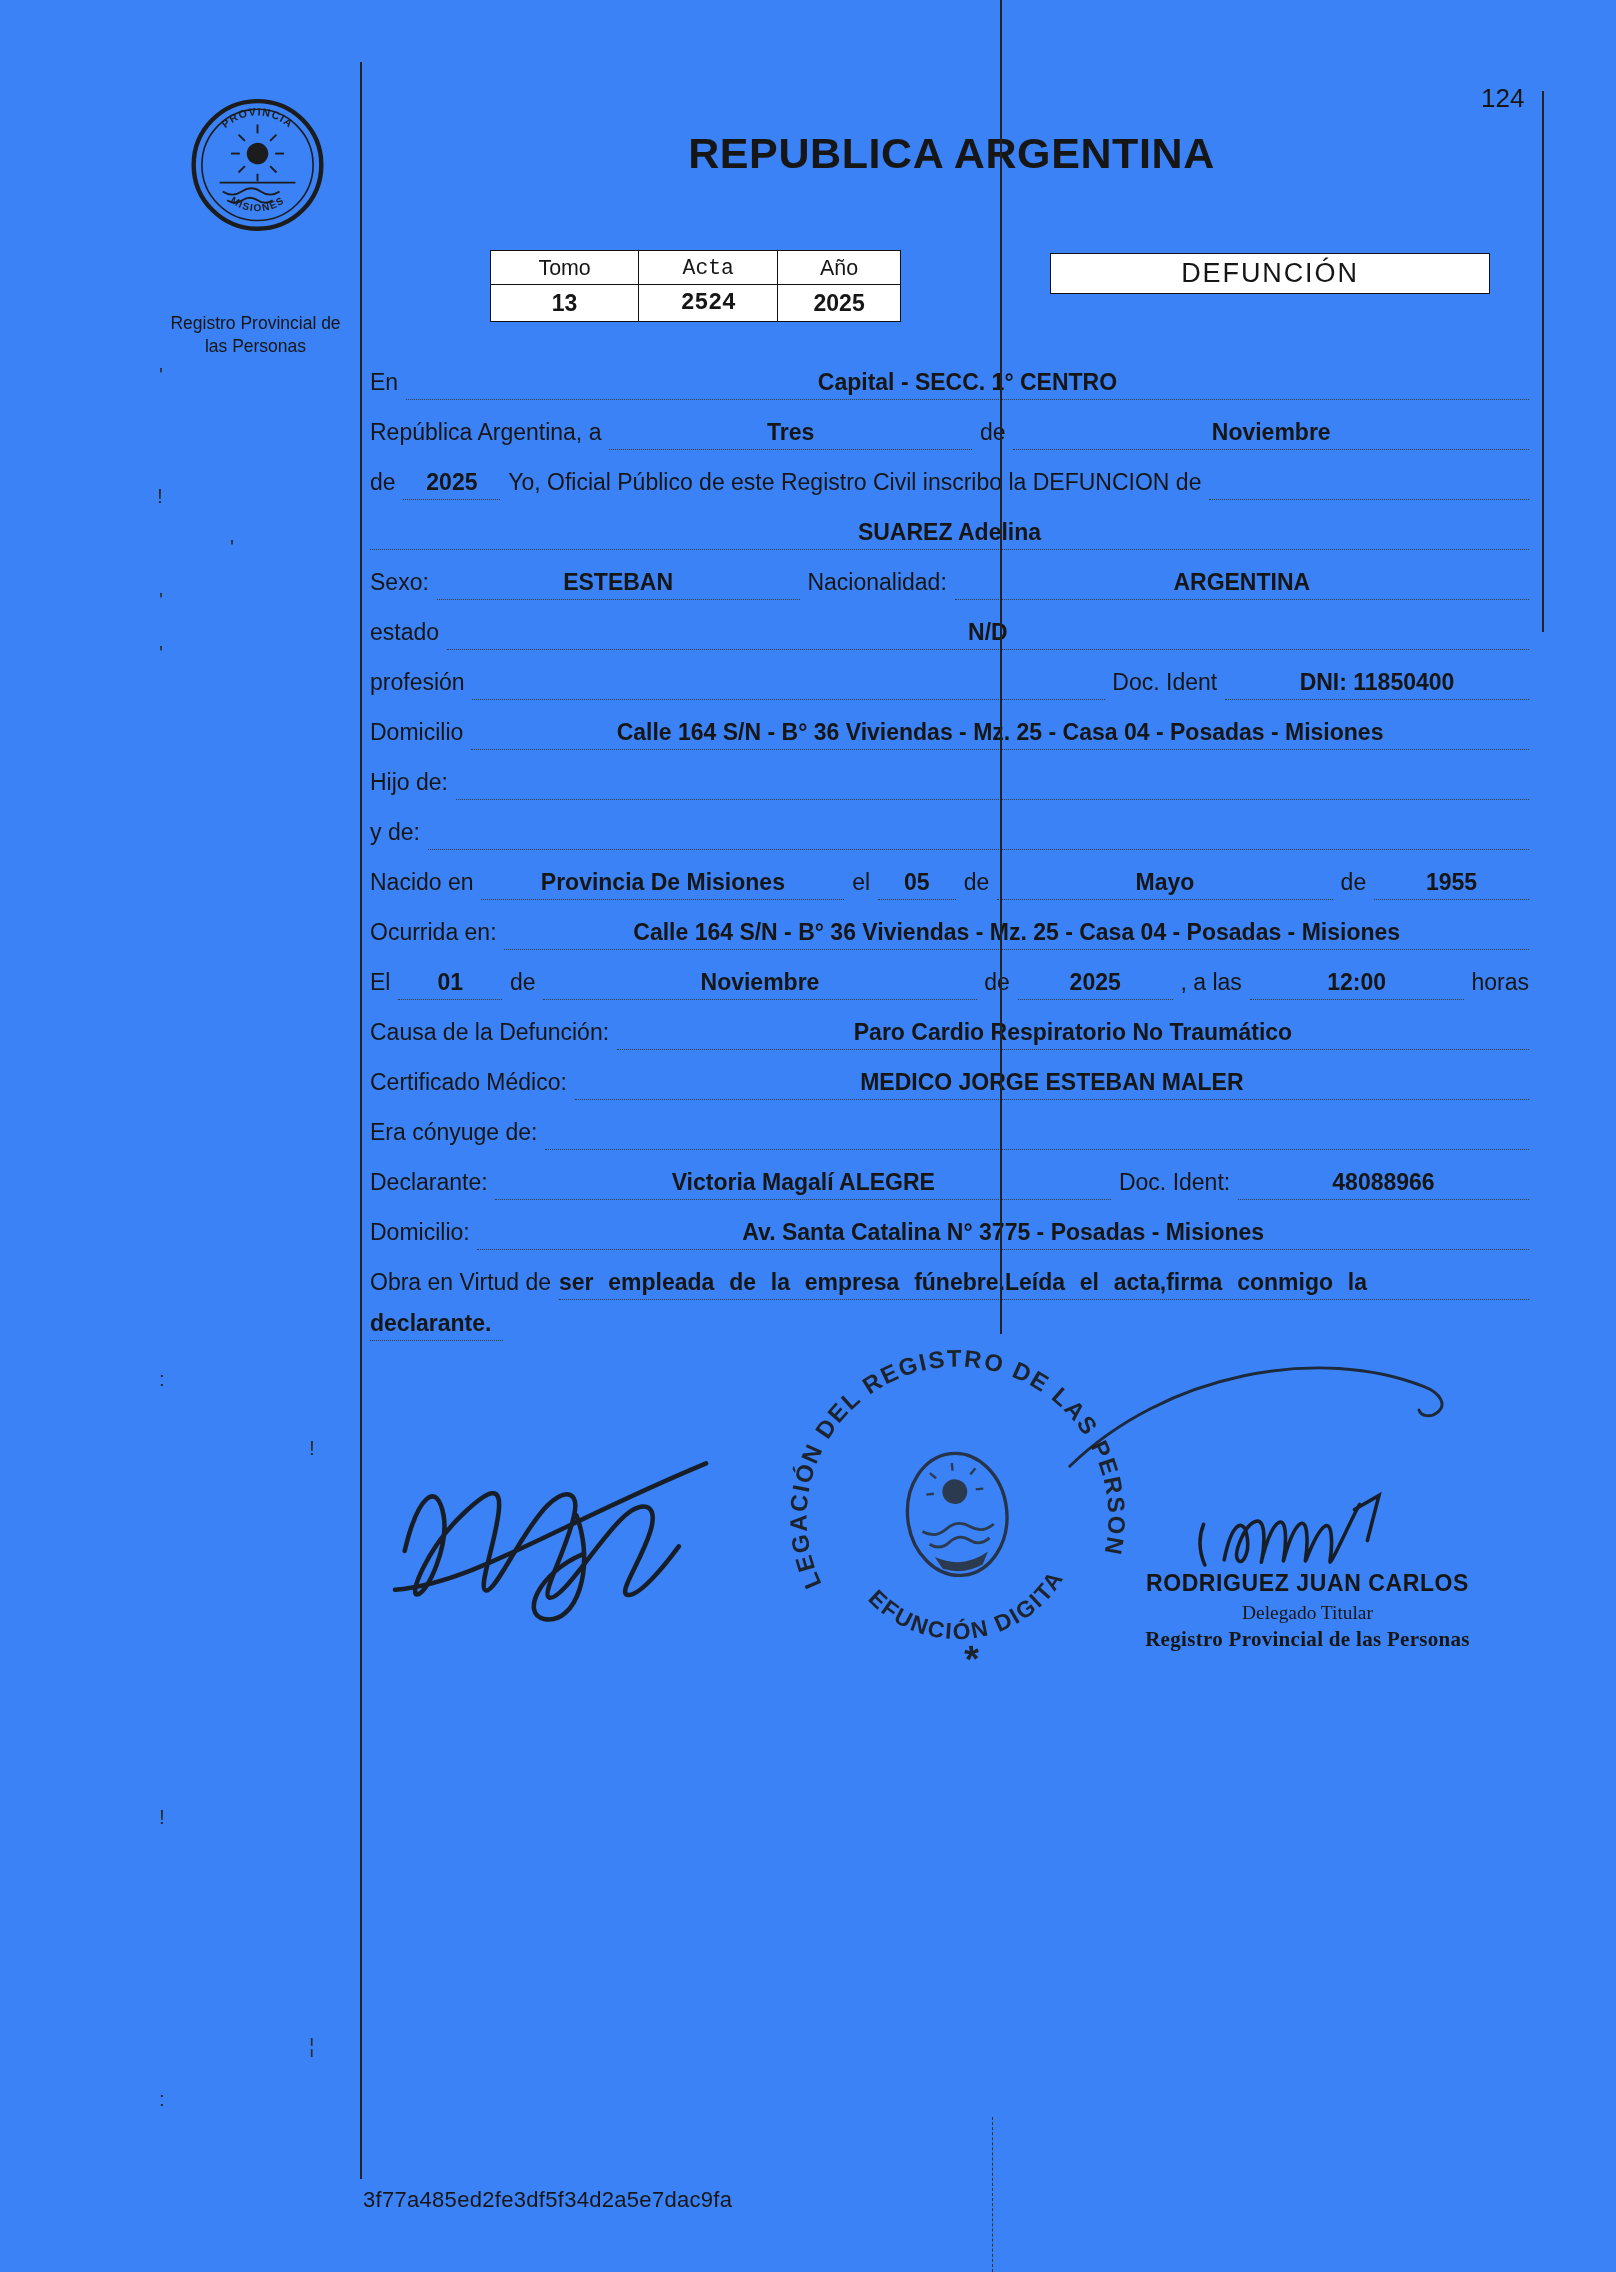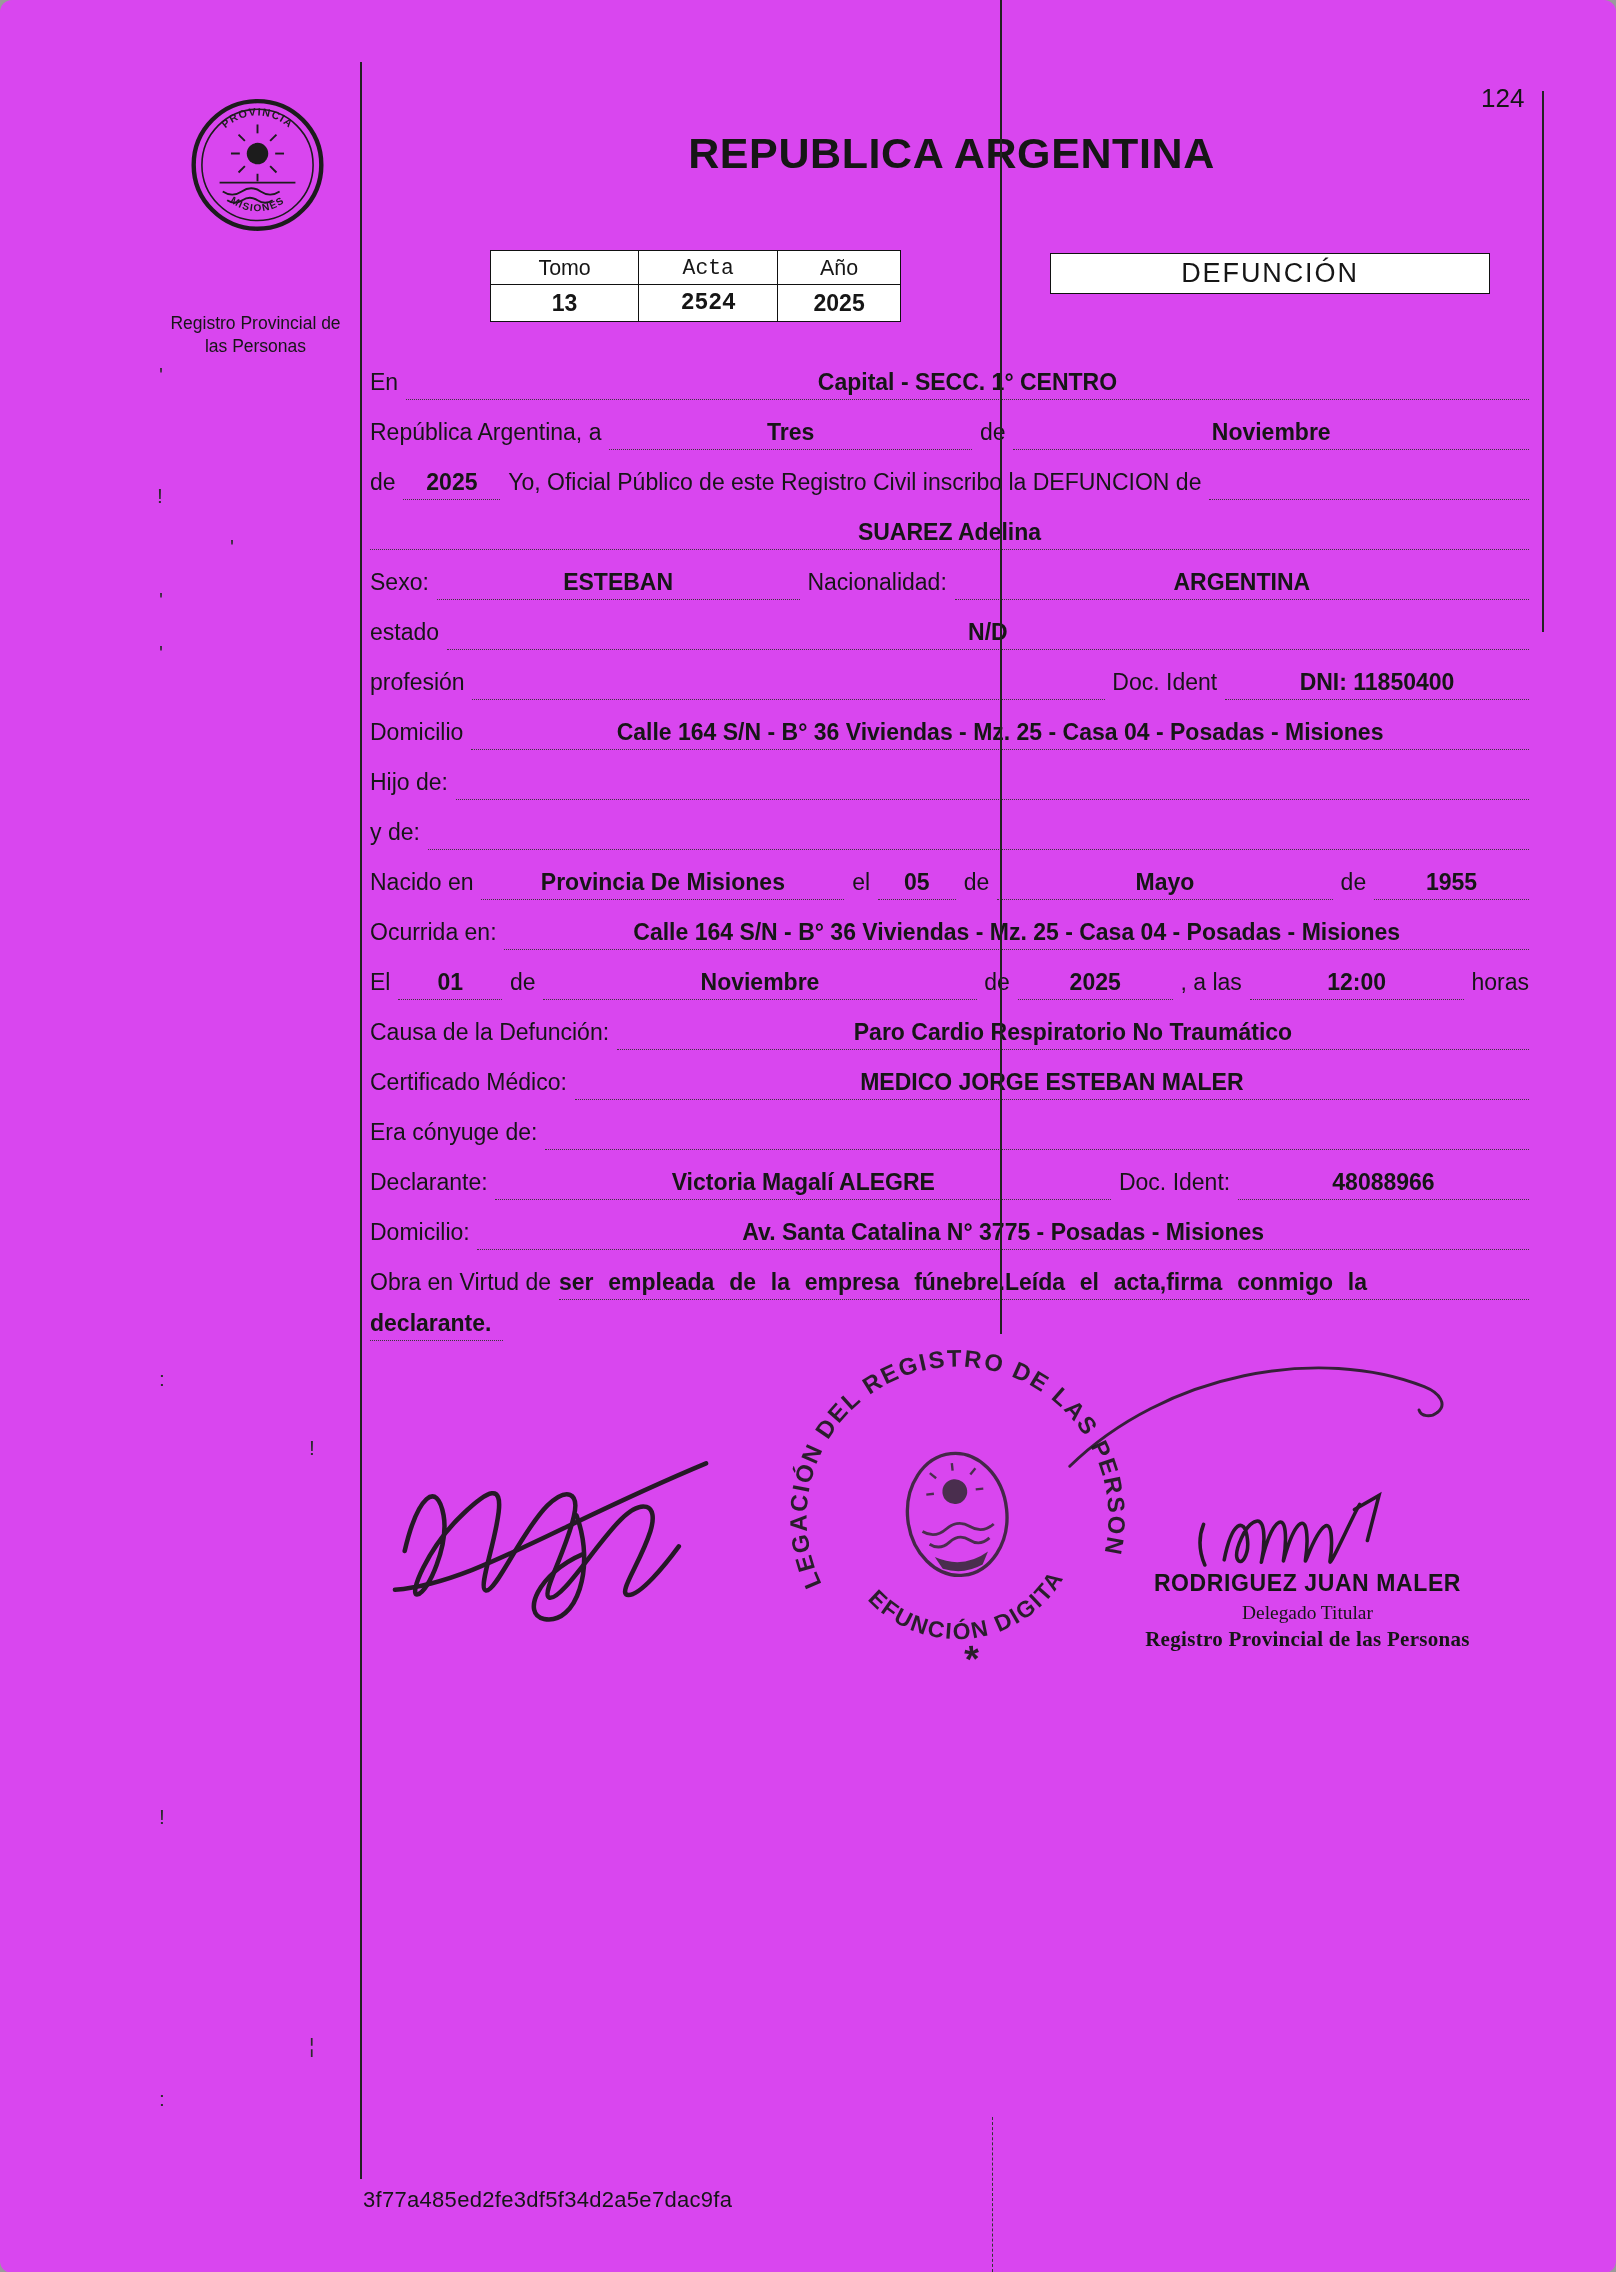--- a/index.html
+++ b/index.html
@@ -1,18 +1,18 @@
 <!DOCTYPE html>
 <html style="font-size:10.4px"><head>
 <meta charset="utf-8">
 <style>
   * { margin:0; padding:0; box-sizing:border-box; }
   html,body { background:#9a9a9a; }
   body { font-family:"Liberation Sans", sans-serif; color:#161616; }
-  #page { position:relative; width:1616px; height:2273px; background:#d946ef; overflow:hidden; margin:0 auto;border-radius:12px; }
+  #page { position:relative; width:1616px; height:2273px; background:#3b82f6; overflow:hidden; margin:0 auto; }
 
   
   .rule { position:absolute; background:#222; z-index:6; }
   .rule-dashed { position:absolute; width:0; border-left:1.9px dashed #333; z-index:6; }
 
   .page-number { position:absolute; left:1481px; top:83px; font-size:26px; z-index:3; }
 
   
   .logo { position:absolute; left:188px; top:79px; width:139px; height:175px; z-index:3; }
   .logo-caption { position:absolute; left:155px; top:264px; width:201px; text-align:center; font-size:17.5px; line-height:1.3; z-index:3;margin-top:48px; }
@@ -294,21 +294,21 @@
 
   <svg class="sig-right" viewBox="0 0 400 200">
     <g fill="none" stroke="#161616" stroke-width="5.5" stroke-linecap="round" opacity="0.92">
       <path d="M 28,75 Q 16,105 30,138"></path>
       <path d="M 60,130 C 72,70 92,62 96,98 C 99,122 86,142 80,128 C 76,116 92,74 110,70 C 126,67 122,112 118,132 C 115,145 128,80 145,72 C 158,66 156,108 152,130 C 150,142 162,84 178,74 C 190,67 190,105 186,130 C 184,142 200,88 216,78 C 228,70 228,108 224,132 C 222,146 260,60 270,44"></path>
       <path d="M 262,52 L 300,30 L 282,100"></path>
     </g>
   </svg>
 
   <div class="official">
-    <div class="official-name">RODRIGUEZ JUAN MALER</div>
+    <div class="official-name">RODRIGUEZ JUAN CARLOS</div>
     <div class="official-title">Delegado Titular</div>
     <div class="official-org">Registro Provincial de las Personas</div>
   </div>
 
   <div class="doc-hash">3f77a485ed2fe3df5f34d2a5e7dac9fa</div>
 
   <span class="artifact" style="left:159px; top:363px;">'</span>
   <span class="artifact" style="left:157px; top:484px;">!</span>
   <span class="artifact" style="left:230px; top:535px;">'</span>
   <span class="artifact" style="left:159px; top:588px;">'</span>

